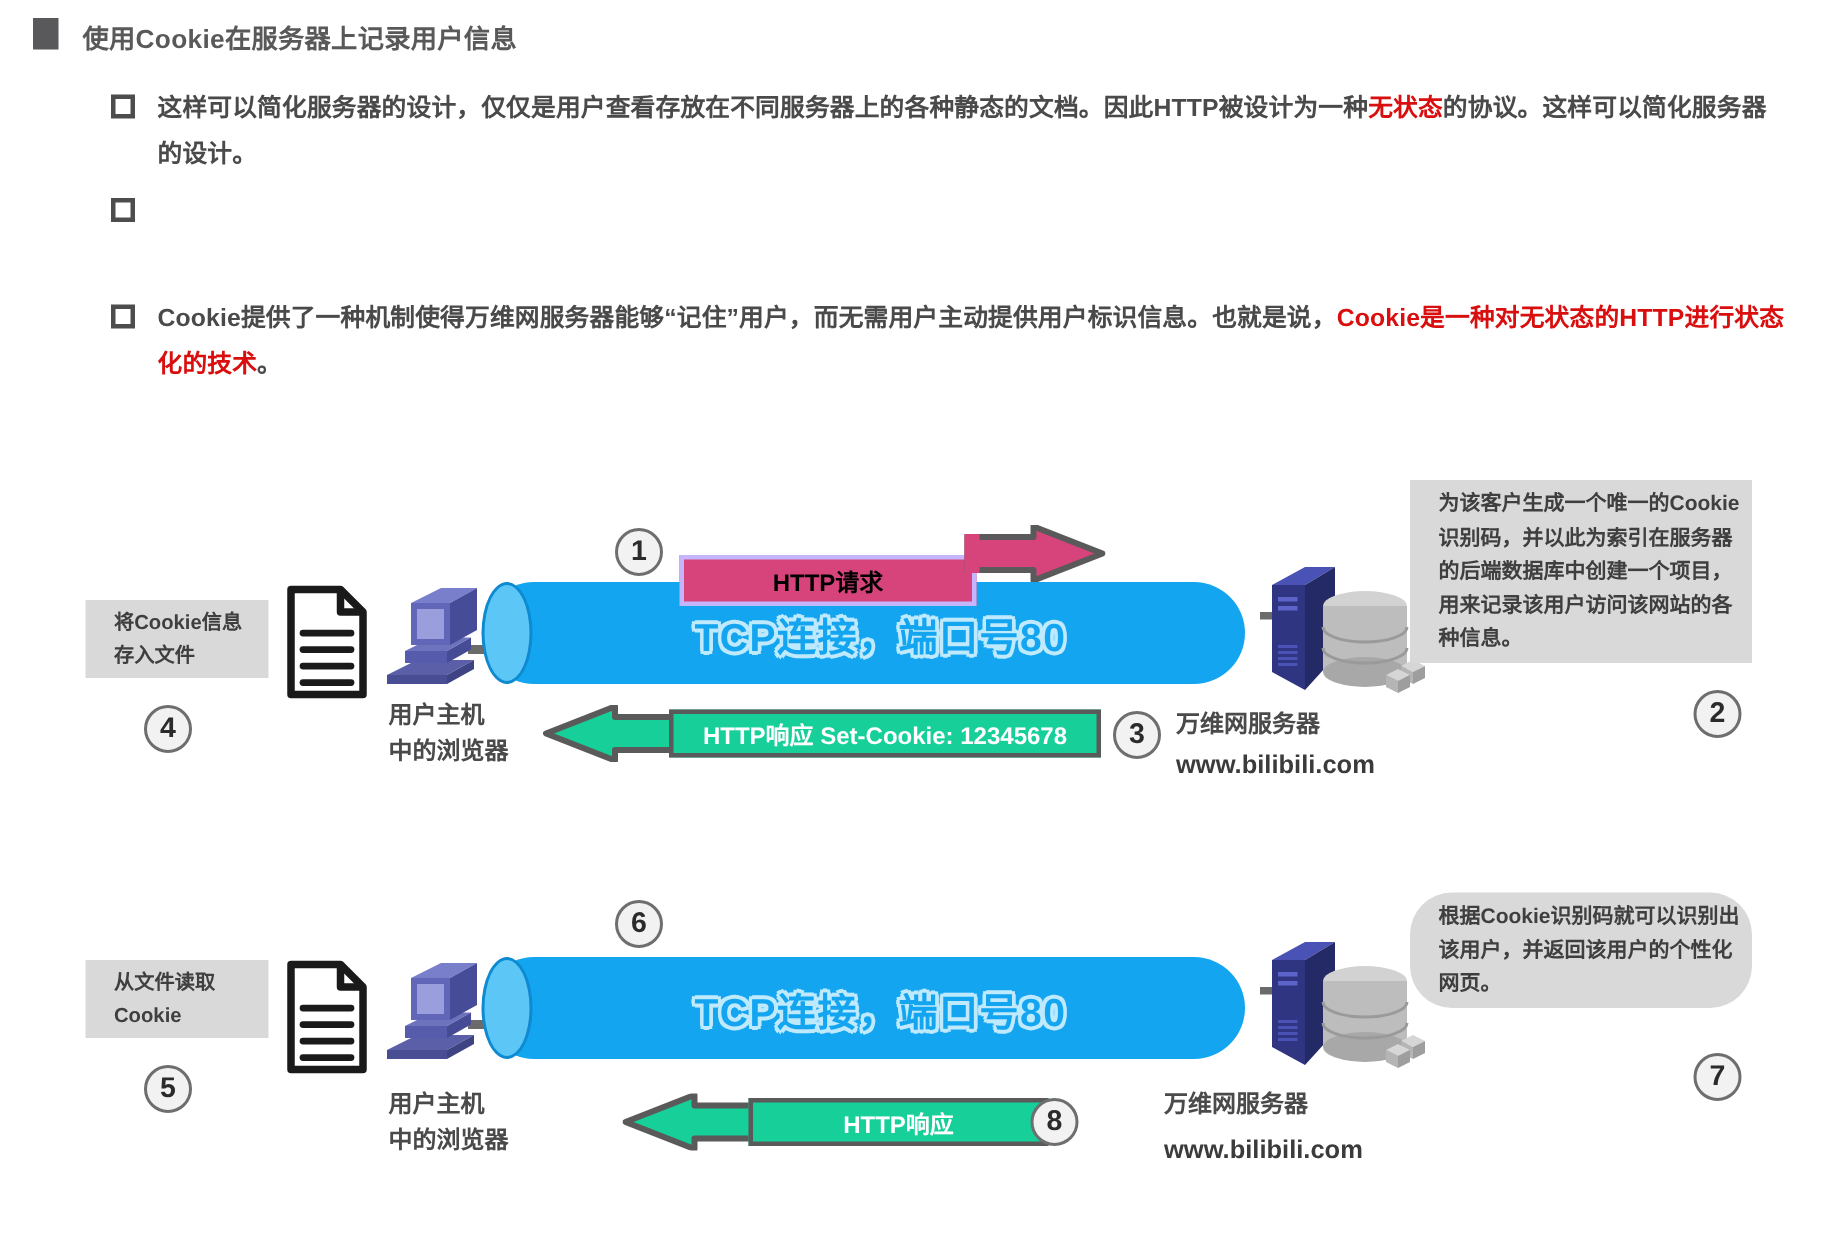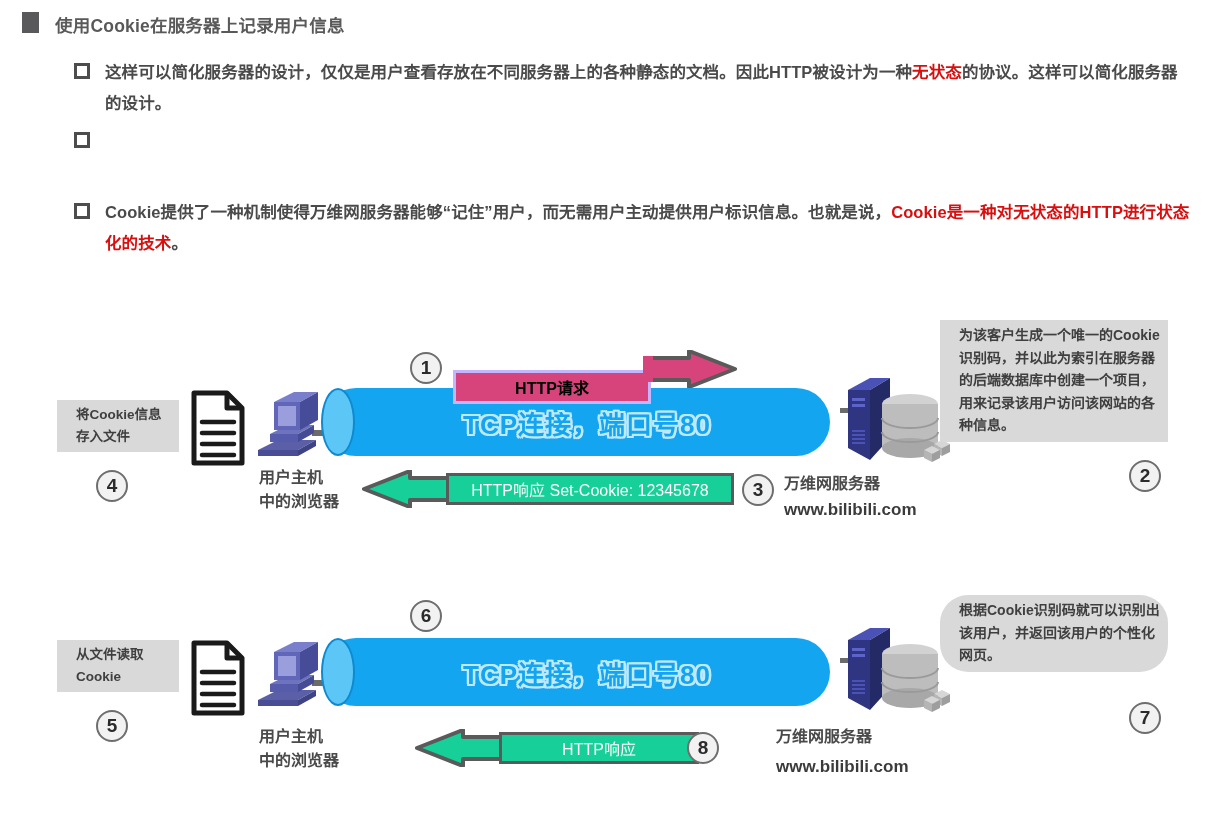--- a/index.html
+++ b/index.html
@@ -101,21 +101,21 @@
     color:#000000;font-weight:bold;font-size:16px;
     padding:0 10px;white-space:nowrap;justify-content:center;margin-top:18px;
   }
   .arrowR .head{position:absolute;top:-2px;}
 
   .arrowL{position:absolute;height:32px;}
   .arrowL .bar{
     position:absolute;top:0;height:32px;
     border:3px solid #5a5a5a;box-sizing:border-box;
     display:flex;align-items:center;justify-content:center;
-    color:#ffffff;font-weight:normal;font-size:16px;
+    color:#ffffff;font-weight:bold;font-size:16px;
     padding:0 10px;white-space:nowrap;
   }
   .arrowL .head{position:absolute;top:-3px;left:0;}
 
   .pink{background:#d6447b;}
   .green{background:#16cf99;}
 
   
   .cap-txt{
     position:absolute;font-size:16px;font-weight:bold;color:#4a4a4a;

